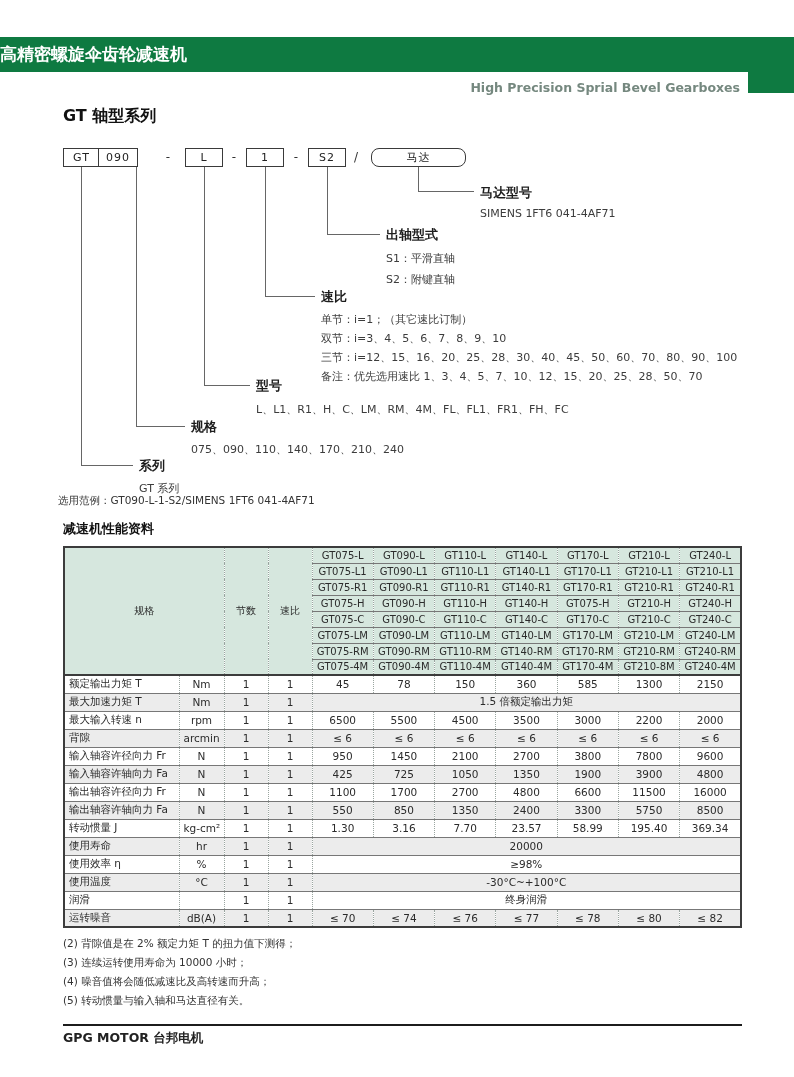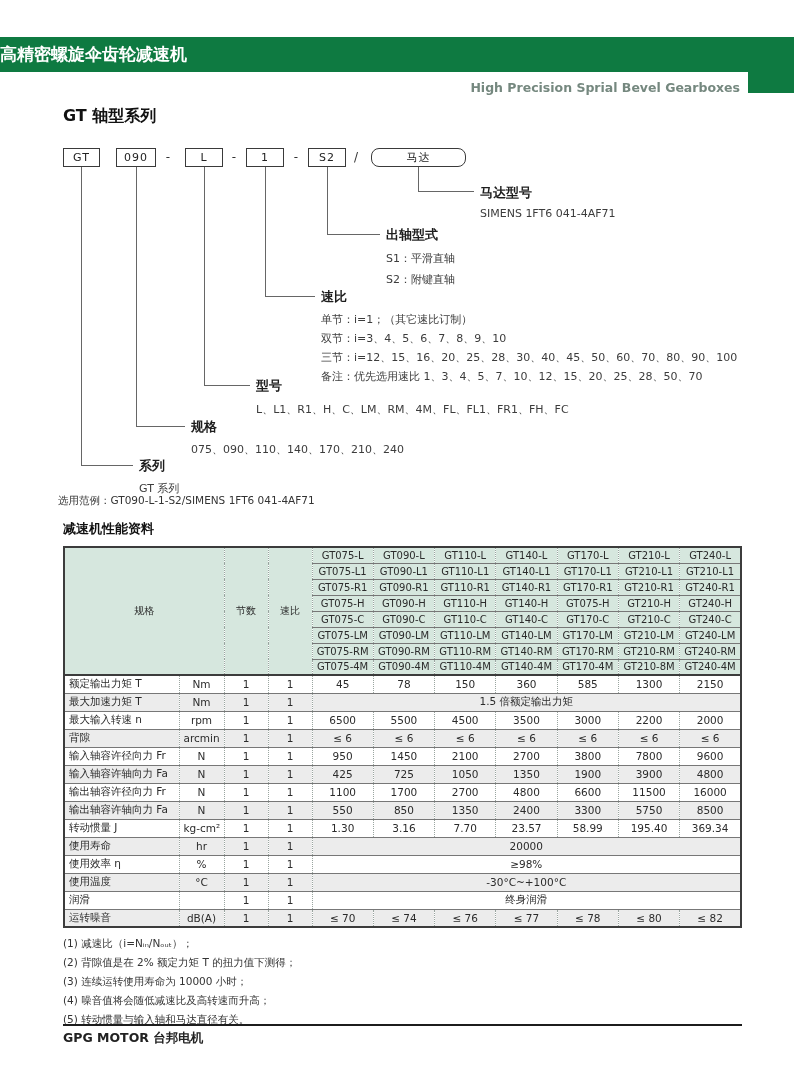--- a/index.html
+++ b/index.html
@@ -17,21 +17,21 @@
   .corner-block{position:absolute;left:748px;top:37px;width:46px;height:56px;background:var(--green);}
   .subtitle{position:absolute;left:0;top:80px;width:740px;text-align:right;
             color:#75887f;font-weight:bold;font-size:12.5px;}
   .section-title{position:absolute;left:63px;top:106px;font-size:16px;font-weight:bold;color:#111;}
 
   
   .diagram{position:absolute;left:0;top:145px;width:770px;height:360px;}
   .mbox{position:absolute;top:3px;height:19px;border:1px solid #3a3a3a;color:#222;
         font-size:11px;line-height:17px;text-align:center;letter-spacing:1px;background:#fff;}
   .b-series{left:63px;width:37px;}
-  .b-size{left:116px;width:40px;}
+  .b-size{left:98px;width:40px;}
   .b-model{left:185px;width:38px;}
   .b-ratio{left:246px;width:38px;}
   .b-shaft{left:308px;width:38px;}
   .b-motor{left:371px;width:95px;border-radius:8px;}
   .sep{position:absolute;top:5px;font-size:12px;color:#333;width:12px;text-align:center;}
   .sep1{left:162px;} .sep2{left:228px;} .sep3{left:290px;} .sep4{left:350px;}
 
   .conn{position:absolute;border-left:1px solid #666;border-bottom:1px solid #666;}
   .conn-motor {left:418px;top:22px;width:56px;height:25px;}
   .conn-shaft {left:327px;top:22px;width:53px;height:68px;}
@@ -379,21 +379,20 @@
           <td class="ctr">≤ 76</td>
           <td class="ctr">≤ 77</td>
           <td class="ctr">≤ 78</td>
           <td class="ctr">≤ 80</td>
           <td class="ctr">≤ 82</td>
         </tr>
       </tbody>
   </table>
 
   <div class="footnotes">
-    <div>(1) 减速比（i=Nᵢₙ/Nₒᵤₜ）；</div>
     <div>(2) 背隙值是在 2% 额定力矩 T 的扭力值下测得；</div>
     <div>(3) 连续运转使用寿命为 10000 小时；</div>
     <div>(4) 噪音值将会随低减速比及高转速而升高；</div>
     <div>(5) 转动惯量与输入轴和马达直径有关。</div>
   </div>
 
   <div class="foot-rule"></div>
   <div class="brand">GPG MOTOR 台邦电机</div>
 
 </div>

